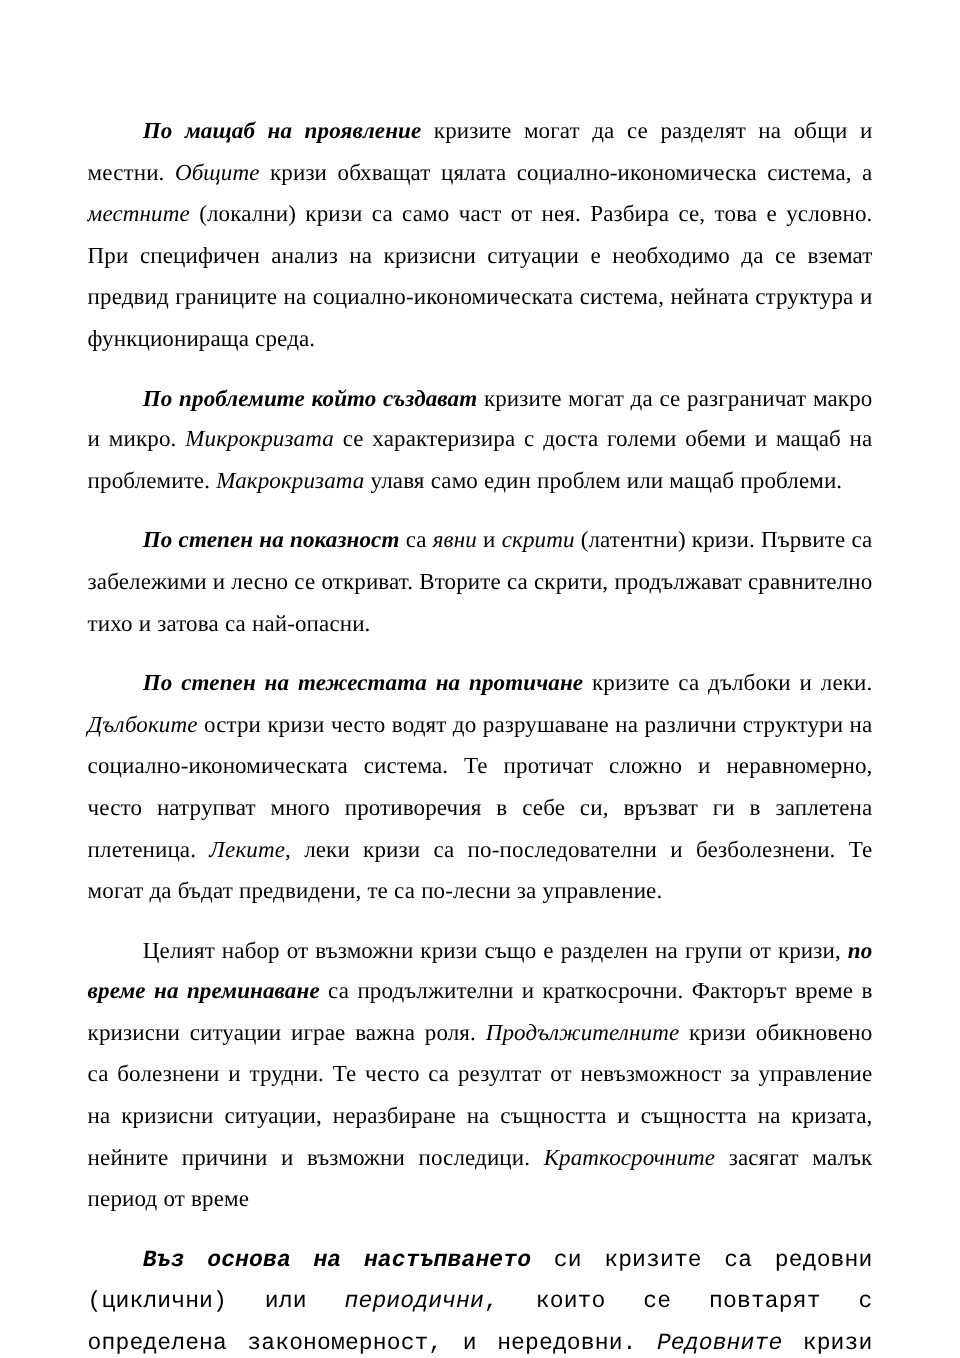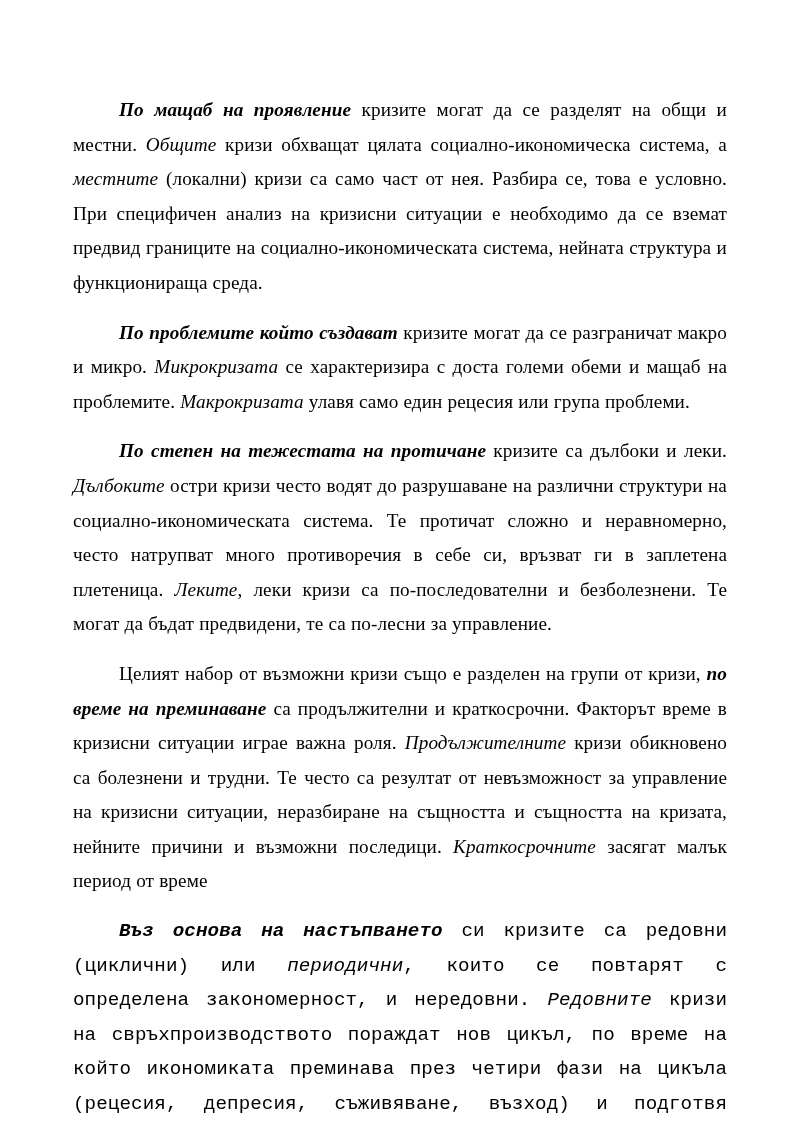--- a/index.html
+++ b/index.html
@@ -52,18 +52,19 @@
   .it {
     font-style: italic;
   }
 </style>
 </head>
 <body>
 
 <div class="page">
   <div class="text-column">
     <p class="para"><span class="bi">По мащаб на проявление</span><span> кризите могат да се разделят на общи и местни. </span><span class="it">Общите</span><span> кризи обхващат цялата социално-икономическа система, а </span><span class="it">местните</span><span> (локални) кризи са само част от нея. Разбира се, това е условно. При специфичен анализ на кризисни ситуации е необходимо да се вземат предвид границите на социално-икономическата система, нейната структура и функционираща среда.</span></p>
-    <p class="para"><span class="bi">По проблемите който създават</span><span> кризите могат да се разграничат макро и микро. </span><span class="it">Микрокризата</span><span> се характеризира с доста големи обеми и мащаб на проблемите. </span><span class="it">Макрокризата</span><span> улавя само един рецесия или група проблеми.</span></p>
+    <p class="para"><span class="bi">По проблемите който създават</span><span> кризите могат да се разграничат макро и микро. </span><span class="it">Микрокризата</span><span> се характеризира с доста големи обеми и мащаб на проблемите. </span><span class="it">Макрокризата</span><span> улавя само един проблем или мащаб проблеми.</span></p>
+    <p class="para"><span class="bi">По степен на показност</span><span> са </span><span class="it">явни</span><span> и </span><span class="it">скрити</span><span> (латентни) кризи. Първите са забележими и лесно се откриват. Вторите са скрити, продължават сравнително тихо и затова са най-опасни.</span></p>
     <p class="para"><span class="bi">По степен на тежестата на протичане</span><span> кризите са дълбоки и леки. </span><span class="it">Дълбоките</span><span> остри кризи често водят до разрушаване на различни структури на социално-икономическата система. Те протичат сложно и неравномерно, често натрупват много противоречия в себе си, връзват ги в заплетена плетеница. </span><span class="it">Леките</span><span>, леки кризи са по-последователни и безболезнени. Те могат да бъдат предвидени, те са по-лесни за управление.</span></p>
     <p class="para"><span>Целият набор от възможни кризи също е разделен на групи от кризи, </span><span class="bi">по време на преминаване</span><span> са продължителни и краткосрочни. Факторът време в кризисни ситуации играе важна роля. </span><span class="it">Продължителните</span><span> кризи обикновено са болезнени и трудни. Те често са резултат от невъзможност за управление на кризисни ситуации, неразбиране на същността и същността на кризата, нейните причини и възможни последици. </span><span class="it">Краткосрочните</span><span> засягат малък период от време</span></p>
     <p class="para"><span class="bi">Въз основа на настъпването</span><span> си кризите са редовни (циклични) или </span><span class="it">периодични</span><span>, които се повтарят с определена закономерност, и нередовни. </span><span class="it">Редовните</span><span> кризи на свръхпроизводството пораждат нов цикъл, по време на който икономиката преминава през четири фази на цикъла (рецесия, депресия, съживяване, възход) и подготвя основата за последващата криза. Възходът,</span></p>
   </div>
 </div>
 
 </body></html>

